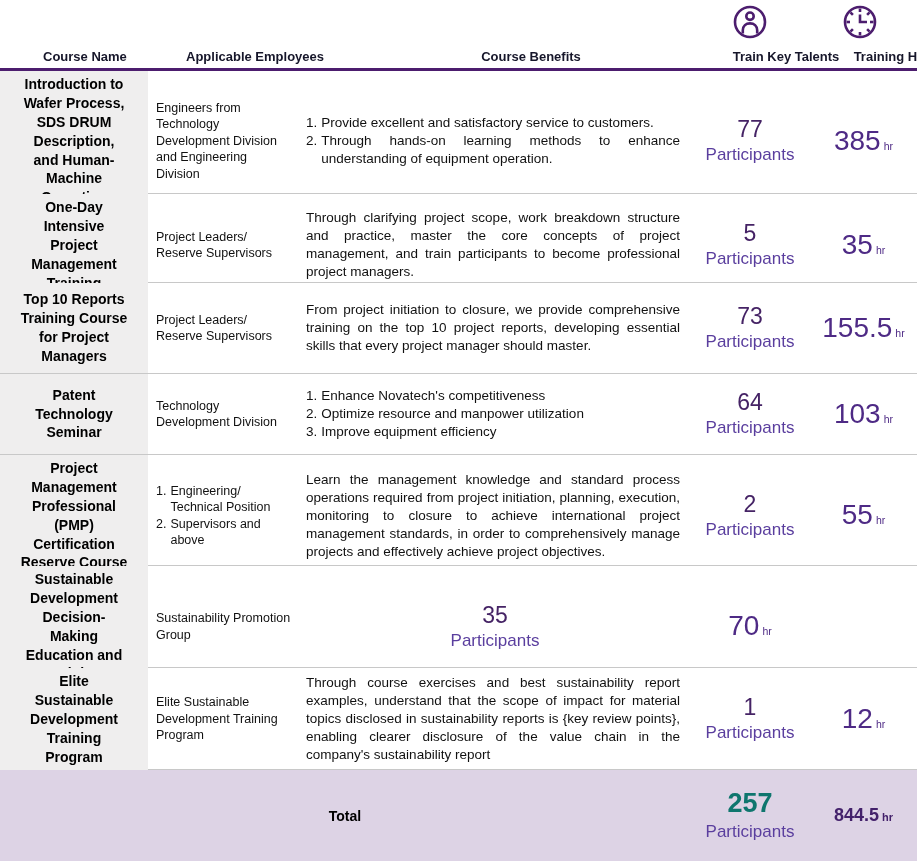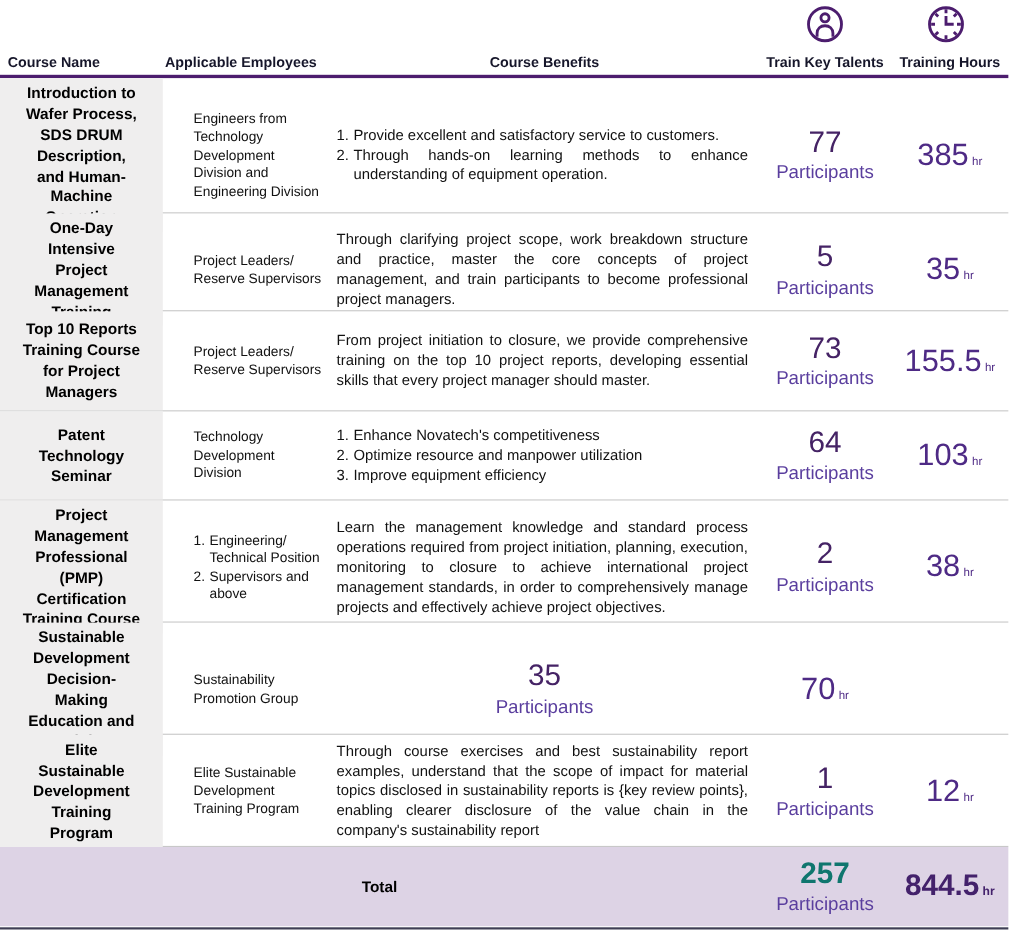--- a/index.html
+++ b/index.html
@@ -10,58 +10,58 @@
   
   .grid { display: grid; grid-template-columns: 148px 152px 390px 120px 107px; }
 
   
   .icon-band { position: relative; height: 44px; }
   .icon { position: absolute; top: 4px; width: 36px; height: 36px; }
   .icon-talents { left: 732px; }
   .icon-hours { left: 842px; }
 
   
-  .header-row { height: 24px; align-items: end; }
+  .header-row { height: 24px; align-items: end; margin-left: 36px; }
   .header-cell { font-size: 13px; font-weight: 700; color: #16162a; line-height: 1.1; padding-bottom: 4px; }
   .hc-1 { padding-left: 7px; text-align: left; }
   .hc-2 { padding-left: 2px; text-align: left; }
   .hc-3 { text-align: center; }
   .hc-4 { text-align: center; }
   .hc-5 { text-align: center; }
   .header-rule { height: 3px; background: #4c1d6e; }
 
   
   .row { border-bottom: 1px solid #c8c8c8; }
   .cell { display: flex; flex-direction: column; justify-content: center; }
   .cell-name {
     background: #efeeee; text-align: center; font-weight: 700; font-size: 14px;
     color: #000; line-height: 1.35; padding: 4px 20px;
   }
-  .cell-emp { font-size: 12.5px; line-height: 1.32; padding: 6px 6px 6px 8px; color: #111; margin-left: 20px; }
+  .cell-emp { font-size: 12.5px; line-height: 1.32; padding: 6px 6px 6px 8px; color: #111; }
   .cell-ben { font-size: 13.5px; line-height: 1.33; padding: 6px 10px 6px 6px; color: #111; text-align: justify; }
   .cell-num, .cell-hr { align-items: center; text-align: center; }
 
-  .num-big { font-size: 27px; color: #452365; line-height: 1.1; }
+  .num-big { font-size: 23px; color: #452365; line-height: 1.1; }
   .num-label { font-size: 17px; color: #5a3e9e; margin-top: 3px; }
   .hours-wrap { color: #4e2a85; white-space: nowrap; }
   .hours-val { font-size: 28px; line-height: 1.1; }
   .hours-unit { font-size: 10.5px; margin-left: 3px; }
 
   ol.plain { list-style: none; }
   ol.plain li { display: flex; }
   ol.plain li .li-num { flex: 0 0 auto; padding-right: 4px; }
   ol.plain li .li-text { flex: 1 1 auto; text-align: inherit; }
 
   
-  .total-row { background: #ddd3e5; height: 72px; }
+  .total-row { background: #ddd3e5; height: 91px; }
   .total-label-cell { grid-column: 1 / span 3; display: flex; align-items: center; justify-content: center; }
   .total-label { font-size: 14px; font-weight: 700; color: #000; }
   .total-num { font-size: 27px; font-weight: 700; color: #0f766e; line-height: 1.1; }
   .total-hours { color: #43216b; }
-  .total-hours .hours-val { font-size: 27px; font-weight: 700; }
+  .total-hours .hours-val { font-size: 18px; font-weight: 700; }
   .total-hours .hours-unit { font-size: 11px; font-weight: 700; }
 
   .bottom-line { height: 2px; background: #3e3e54; margin-top: 1px; }
 
   svg .stroke { fill: none; stroke: #4c1d6e; stroke-width: 2.6; }
 </style>
 </head>
 <body>
 
 <div class="page">
@@ -187,21 +187,21 @@
         <div class="cell cell-num">
           <span class="num-big">64</span>
           <span class="num-label">Participants</span>
         </div>
         <div class="cell cell-hr">
           <span class="hours-wrap"><span class="hours-val">103</span><span class="hours-unit">hr</span></span>
         </div>
       </div>
       <div class="grid row" style="height: 111px;">
         <div class="cell cell-name">
-          <div>Project Management Professional (PMP) Certification Training Course</div>
+          <div>Project Management Professional (PMP) Certification Reserve Course</div>
         </div>
         <div class="cell cell-emp">
           <ol class="plain">
             <li>
               <span class="li-num">1.</span>
               <span class="li-text">Engineering/ Technical Position</span>
             </li>
             <li>
               <span class="li-num">2.</span>
               <span class="li-text">Supervisors and above</span>
@@ -209,21 +209,21 @@
           </ol>
         </div>
         <div class="cell cell-ben">
           <div>Learn the management knowledge and standard process operations required from project initiation, planning, execution, monitoring to closure to achieve international project management standards, in order to comprehensively manage projects and effectively achieve project objectives.</div>
         </div>
         <div class="cell cell-num">
           <span class="num-big">2</span>
           <span class="num-label">Participants</span>
         </div>
         <div class="cell cell-hr">
-          <span class="hours-wrap"><span class="hours-val">38</span><span class="hours-unit">hr</span></span>
+          <span class="hours-wrap"><span class="hours-val">55</span><span class="hours-unit">hr</span></span>
         </div>
       </div>
       <div class="grid row" style="height: 102px;">
         <div class="cell cell-name">
           <div>Sustainable Development Decision-Making Education and Training</div>
         </div>
         <div class="cell cell-emp">
           <div>Sustainability Promotion Group</div>
         </div>
         <div class="cell cell-num">

